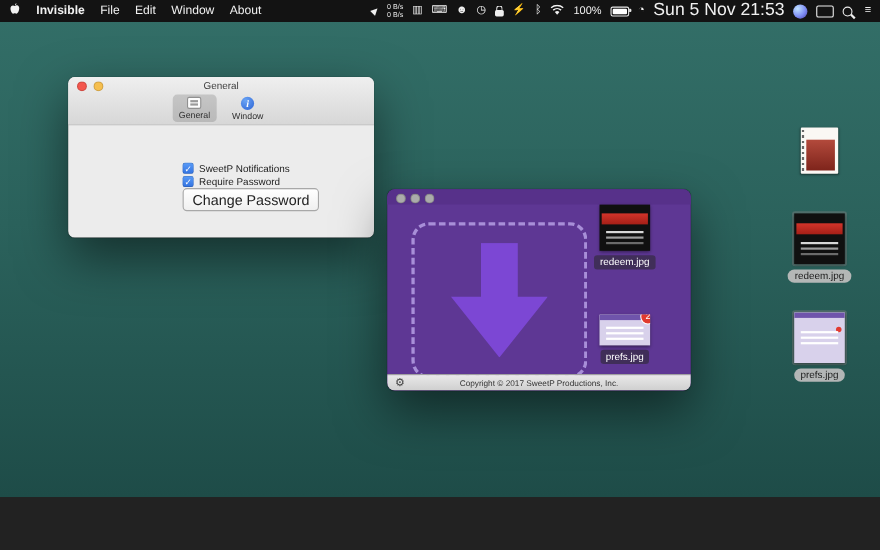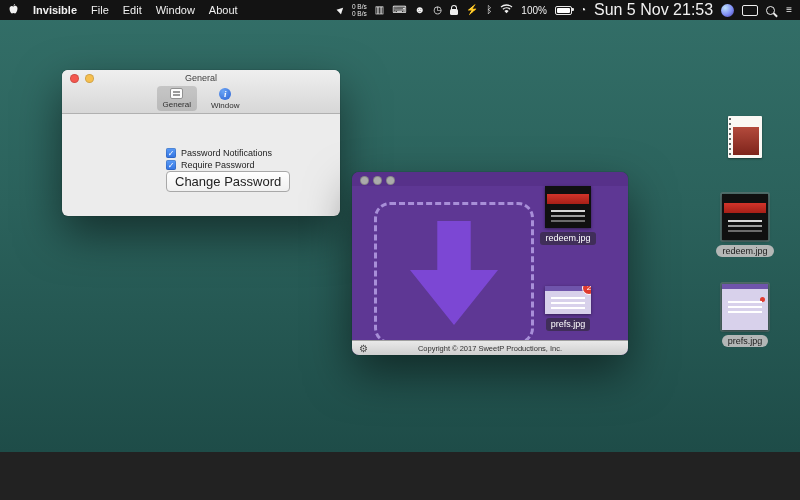--- a/index.html
+++ b/index.html
@@ -156,21 +156,21 @@
           <span>General</span>
         </span>
         <span class="tb-item">
           <span class="tb-ico-about">i</span>
           <span>Window</span>
         </span>
       </div>
     </div>
     <div class="wg-row" style="top:78px;">
       <span class="cb">✓</span>
-      <span>Password Notifications</span>
+      <span>SweetP Notifications</span>
     </div>
     <div class="wg-row" style="top:90px;">
       <span class="cb">✓</span>
       <span>Require Password</span>
     </div>
     <span class="btn">Change Password</span>
   </div>
 
   <div class="window win-drop">
     <div class="wd-titlebar">

